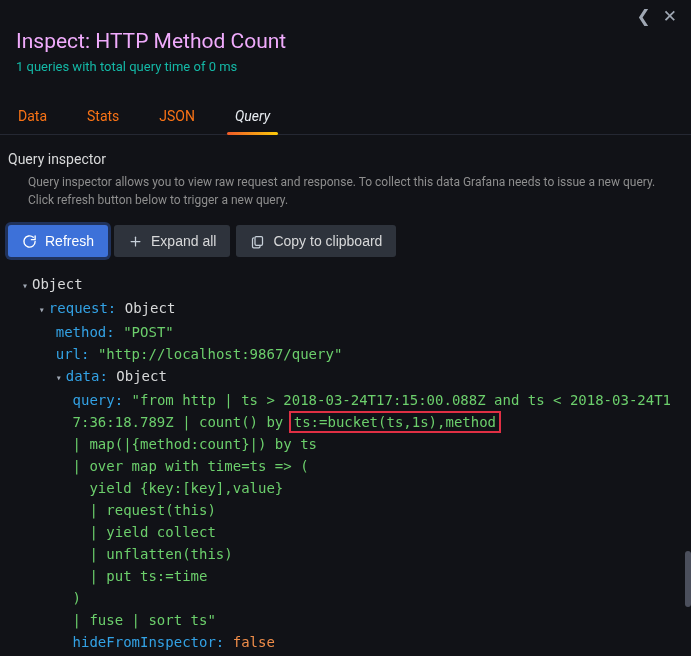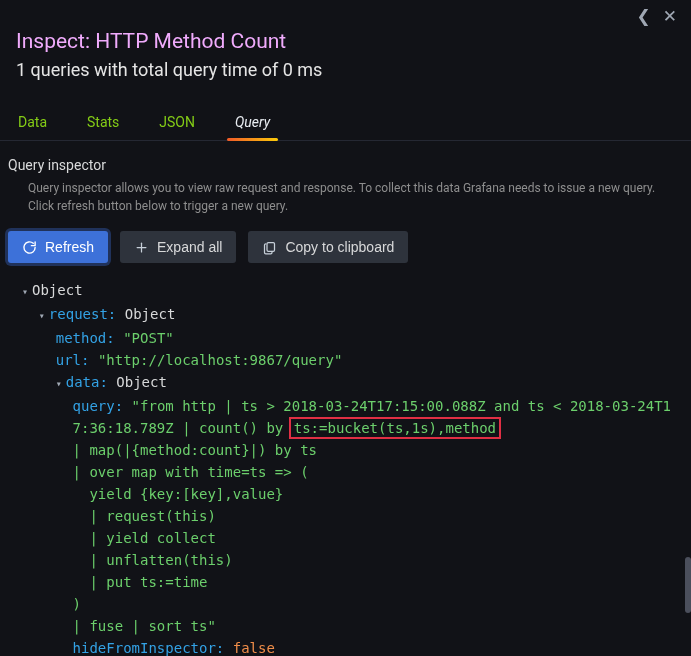--- a/index.html
+++ b/index.html
@@ -32,31 +32,31 @@
     .title-block {
       padding: 4px 16px 10px 16px;
     }
     .title {
       font-size: 21px;
       font-weight: 400;
       color: #f0abfc;
       margin-bottom: 6px;
     }
     .subtitle {
-      font-size: 18px;
-      color: #e5e5e5;
+      font-size: 13px;
+      color: #14b8a6;
     }
     .tabs {
       padding: 18px 16px 0 16px;
       display: flex;
       gap: 36px;
       border-bottom: 1px solid #252833;
     }
     .tab {
-      color: #84cc16;
+      color: #f97316;
       font-size: 14px;
       padding: 6px 2px 10px 2px;
       position: relative;
     }
     .tab.active {
       color: #e9edf2;
       font-style: italic;
     }
     .tab.active::after {
       content: "";
@@ -82,21 +82,21 @@
     }
     .inspector-desc {
       font-size: 12px;
       color: #8e8e8e;
       line-height: 1.5;
       padding: 0 8px 16px 8px;
       margin-left: 20px;
     }
     .button-row {
       display: flex;
-      gap: 12px;
+      gap: 6px;
       padding: 0 8px 14px 8px;
     }
     .btn {
       display: inline-flex;
       align-items: center;
       gap: 8px;
       padding: 8px 14px;
       border-radius: 3px;
       font-size: 14px;
       color: #d8d9da;

